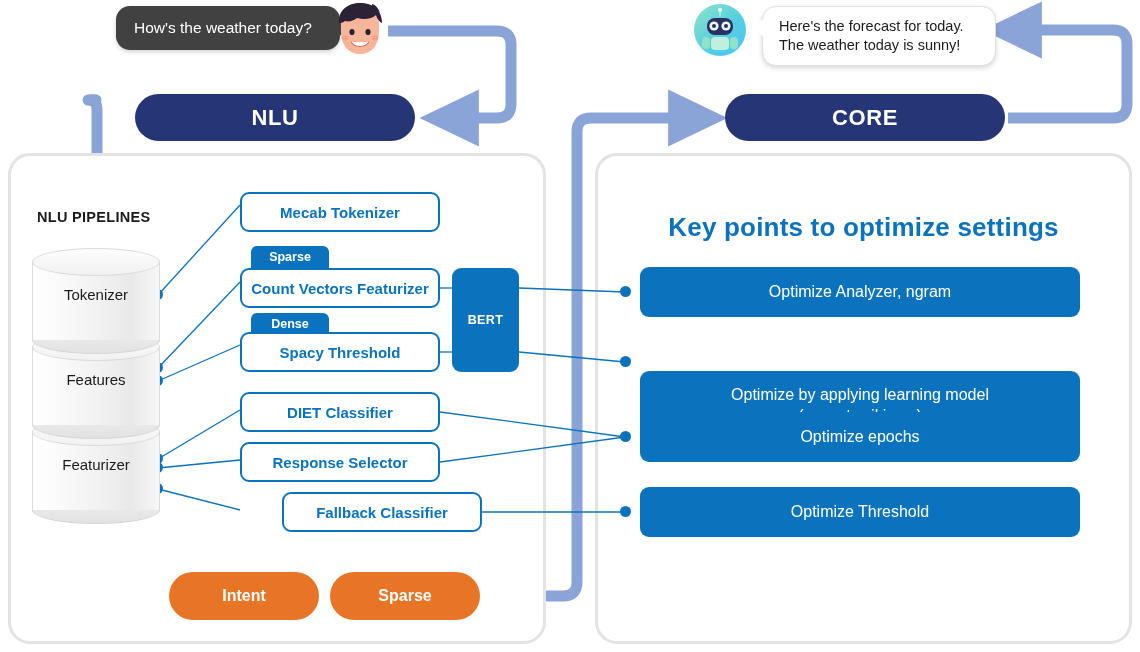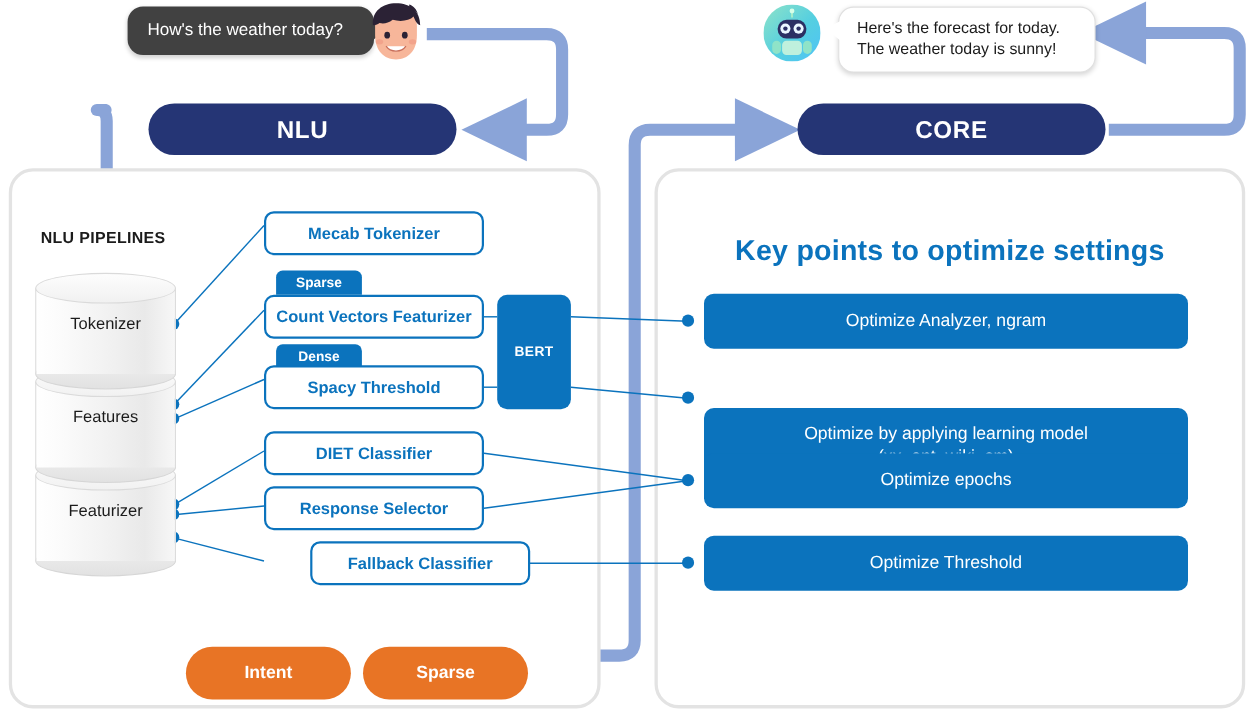--- a/index.html
+++ b/index.html
@@ -149,21 +149,20 @@
   }
 
   
   .pill-orange {
     position: absolute;
     display: flex; align-items: center; justify-content: center;
     background: #e87425; color: #ffffff;
     border-radius: 25px;
     font-size: 16px; font-weight: bold;
     z-index: 3;
-    margin-top: 16px;
   }
   #pill-intent { left: 169px; top: 572px; width: 150px; height: 48px; }
   #pill-entity { left: 330px; top: 572px; width: 150px; height: 48px; }
 
   
   #keypoints-title {
     position: absolute; left: 595px; top: 212px; width: 537px;
     text-align: center; color: #0b73bd;
     font-size: 26px; font-weight: bold; letter-spacing: .2px;
   }

